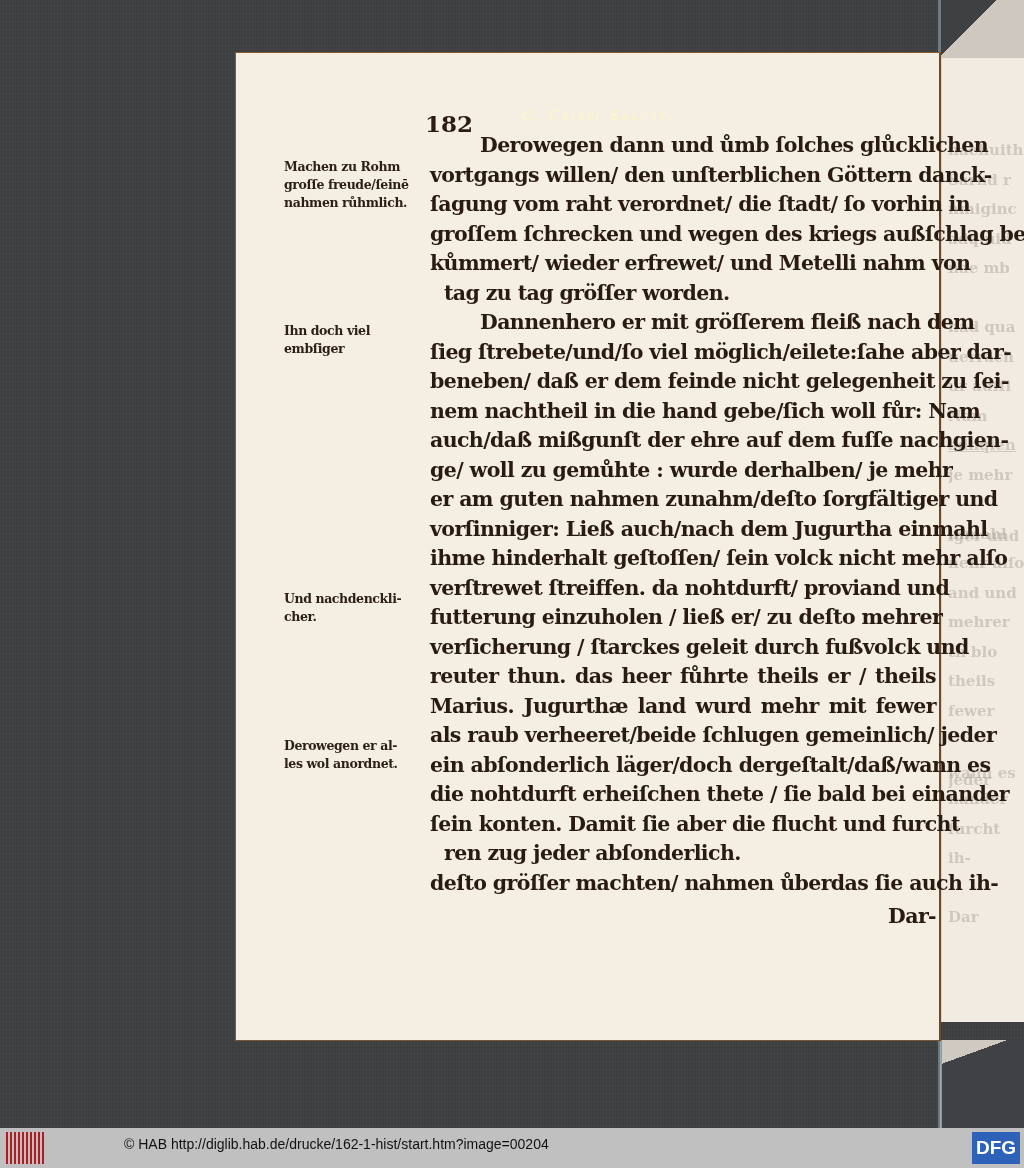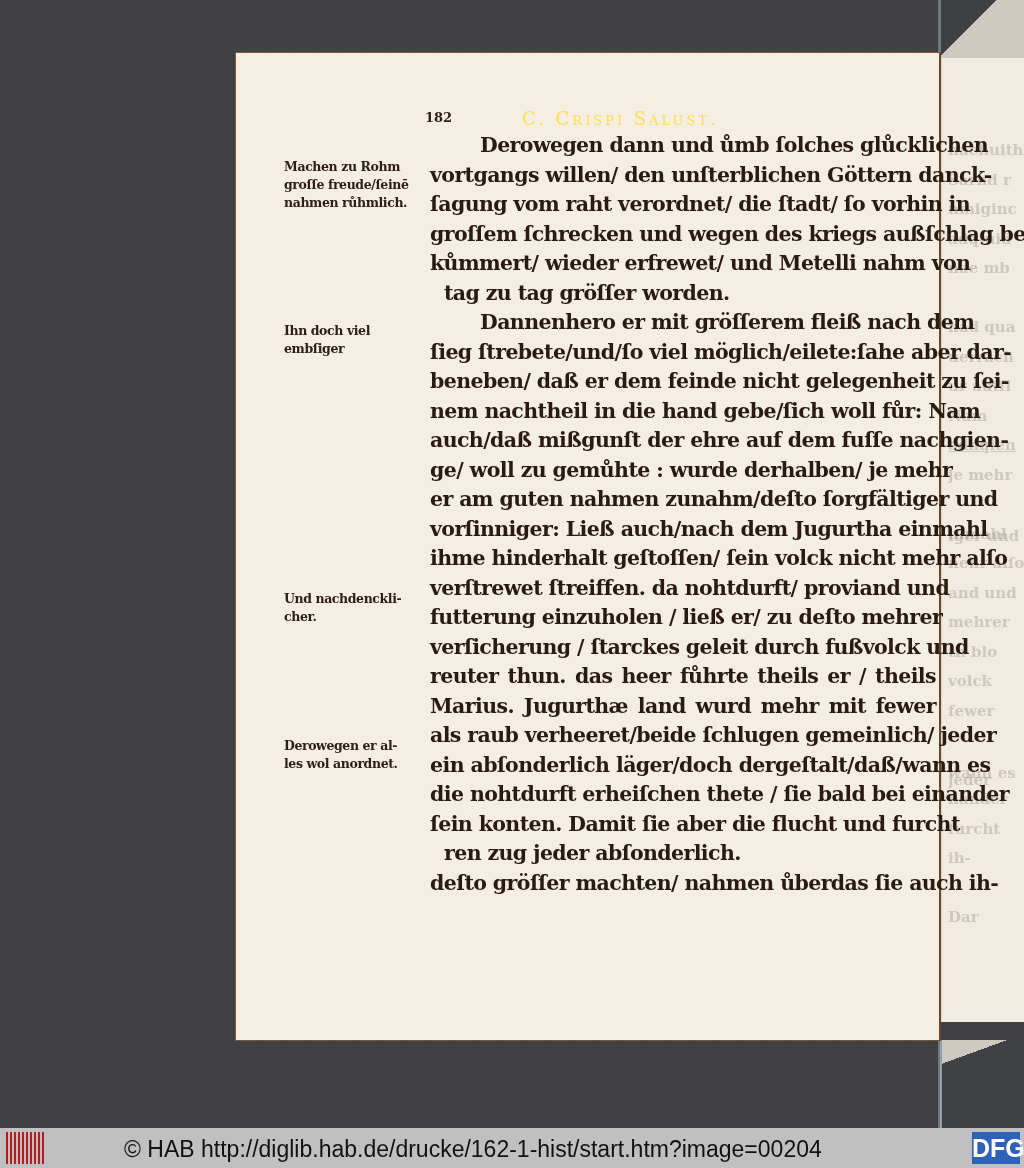--- a/index.html
+++ b/index.html
@@ -35,26 +35,26 @@
       font-family:"DejaVu Serif", serif; font-weight:bold;
     }
     .page {
       position:absolute; left:235px; top:52px; width:705px; height:988px;
       background:#f5eee3;
       box-shadow: -2px 0 0 #6b4a2a inset, 0 -1px 0 #7a5535 inset;
       border-left:1px solid #8a5a2e;
       border-top:1px solid #8a5a2e;
     }
     .page-number {
-      position:absolute; left:425px; top:110px; font-size:13px; color:#2b1d12;
+      position:absolute; left:425px; top:110px; font-size:23px; color:#2b1d12;
       font-family:"DejaVu Serif", serif; font-weight:bold;
     }
     .running-head {
-      position:absolute; left:522px; top:108px; font-size:18px; color:#fde047;
-      letter-spacing:3px; font-variant:small-caps; font-family:"DejaVu Serif", serif;
+      position:absolute; left:522px; top:108px; font-size:13px; color:#fef9c3;
+      letter-spacing:3px; font-variant:small-caps; font-family:"DejaVu Serif", serif;font-style:italic;
     }
     .body-text {
       position:absolute; left:430px; top:131px; width:506px;
       font-family:"DejaVu Serif", serif; font-weight:bold;
       font-size:20.5px; line-height:29.5px; color:#2a1b10;
     }
     .line {
       display:block; white-space:nowrap; height:29.5px;
       text-align:justify; text-align-last:justify; letter-spacing:-0.6px;
     }
@@ -64,30 +64,30 @@
     .margin-note {
       position:absolute; left:284px; width:140px;
       font-family:"DejaVu Serif", serif; font-weight:bold;
       font-size:12.5px; line-height:18px; color:#2e2015; letter-spacing:-0.4px;
     }
     .footer {
       position:absolute; left:0; top:1128px; width:1024px; height:40px;
       background:#c0c0c0;
     }
     .footer-text {
-      position:absolute; left:124px; top:8px; font-size:23px; color:#111;
+      position:absolute; left:124px; top:8px; font-size:14px; color:#111;
       font-family:"Liberation Sans", sans-serif;
     }
     .hab-logo {
       position:absolute; left:6px; top:4px; width:40px; height:32px;
       background:repeating-linear-gradient(90deg, #b01c22 0 2px, #c0c0c0 2px 4px);
     }
     .dfg-logo {
       position:absolute; left:972px; top:4px; width:48px; height:32px;
-      background:#2d62b8; color:#fff; font-weight:bold; font-size:25px;
+      background:#2d62b8; color:#fff; font-weight:bold; font-size:19px;
       font-family:"Liberation Sans", sans-serif; text-align:center; line-height:32px;
     }
     .divider-strip {
       position:absolute; left:938px; top:0; width:3px; height:1128px;
       background:rgba(170,190,205,0.45);
     }
   </style>
 </head>
 <body>
 
@@ -108,21 +108,21 @@
     <div class="ghost-text" style="top: 372px;">ur auſſi</div>
     <div class="ghost-text" style="top: 401.5px;">Nam</div>
     <div class="ghost-text" style="top: 431px; text-decoration: underline;">adhqien</div>
     <div class="ghost-text" style="top: 460.5px;">je mehr</div>
     <div class="ghost-text" style="top: 490px; margin-top: 32px;">iger und</div>
     <div class="ghost-text" style="top: 519.5px;">inmahl</div>
     <div class="ghost-text" style="top: 549px;">nehr alſo</div>
     <div class="ghost-text" style="top: 578.5px;">and und</div>
     <div class="ghost-text" style="top: 608px;">mehrer</div>
     <div class="ghost-text" style="top: 637.5px;">th blo</div>
-    <div class="ghost-text" style="top: 667px;">volck</div>
+    <div class="ghost-text" style="top: 667px;">theils</div>
     <div class="ghost-text" style="top: 696.5px;">fewer</div>
     <div class="ghost-text" style="top: 766px;">jeder</div>
     <div class="ghost-text" style="top: 759px;">wann es</div>
     <div class="ghost-text" style="top: 785px;">nander</div>
     <div class="ghost-text" style="top: 814.5px;">furcht</div>
     <div class="ghost-text" style="top: 844px;">ih-</div>
     <div class="ghost-text" style="top: 873.5px;"></div>
     <div class="ghost-text" style="top: 903px;">Dar</div>
   </div>
 
@@ -151,20 +151,21 @@
     <span class="line">futterung einzuholen /  ließ er/  zu deſto mehrer</span>
     <span class="line">verſicherung /  ſtarckes geleit durch fußvolck und</span>
     <span class="line">reuter thun.   das heer fůhrte theils er / theils</span>
     <span class="line">Marius.    Jugurthæ land wurd mehr mit fewer</span>
     <span class="line">als raub verheeret/beide ſchlugen gemeinlich/ jeder</span>
     <span class="line">ein abſonderlich lӓger/doch dergeſtalt/daß/wann es</span>
     <span class="line">die nohtdurft erheiſchen thete / ſie bald bei einander</span>
     <span class="line">ſein konten.    Damit ſie aber die flucht und furcht</span>
     <span class="line last">ren zug jeder abſonderlich.</span>
     <span class="line">deſto grӧſſer machten/ nahmen ůberdas ſie auch ih-</span>
+    <span class="line right" style="margin-top: 4px;">Dar-</span>
   </div>
 <div id="notes">
     <div class="margin-note" style="top: 158px;">
       <div>Machen zu Rohm</div>
       <div>groſſe freude/ſeinē</div>
       <div>nahmen růhmlich.</div>
     </div>
     <div class="margin-note" style="top: 322px;">
       <div>Ihn doch viel</div>
       <div>embſiger</div>

